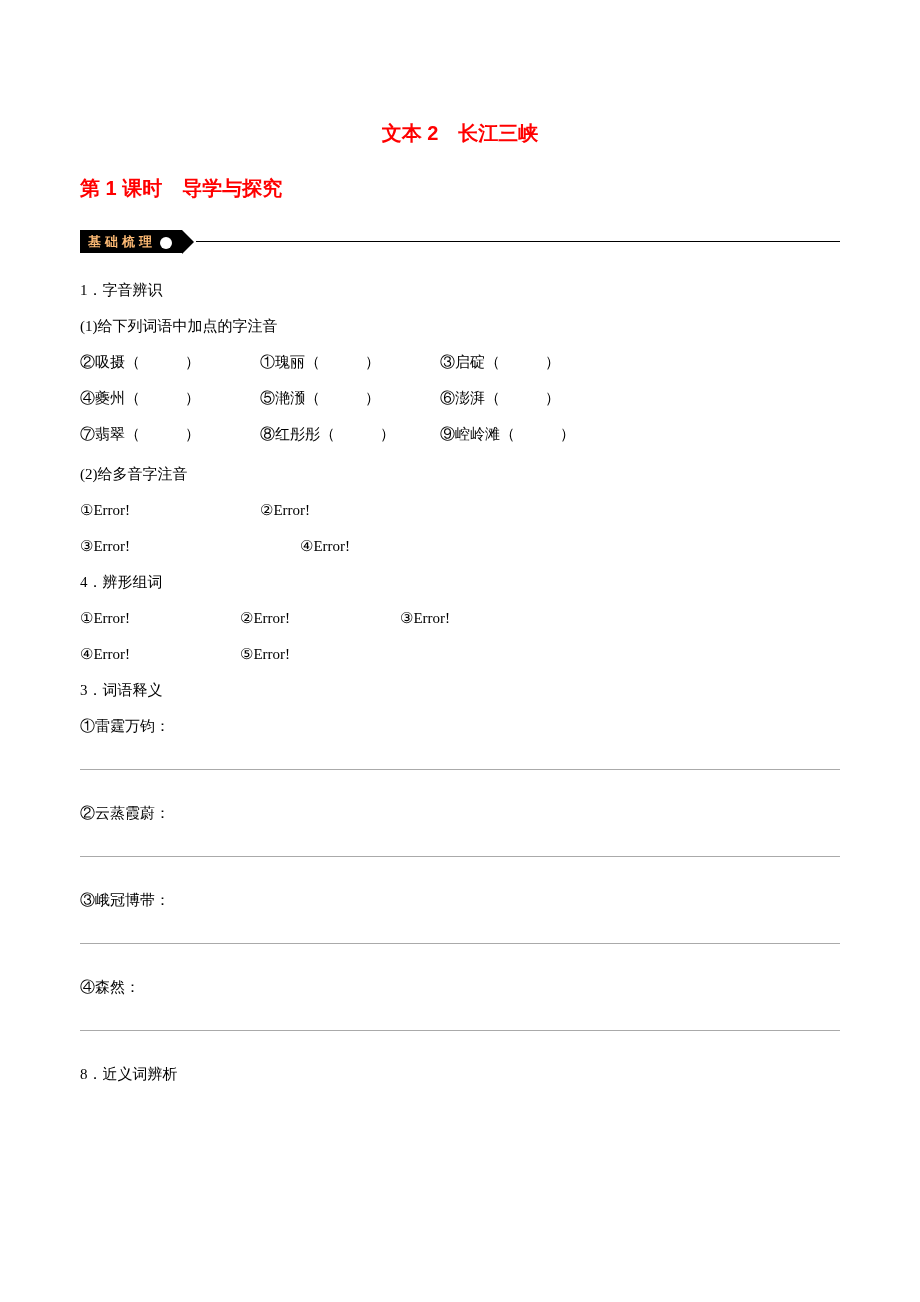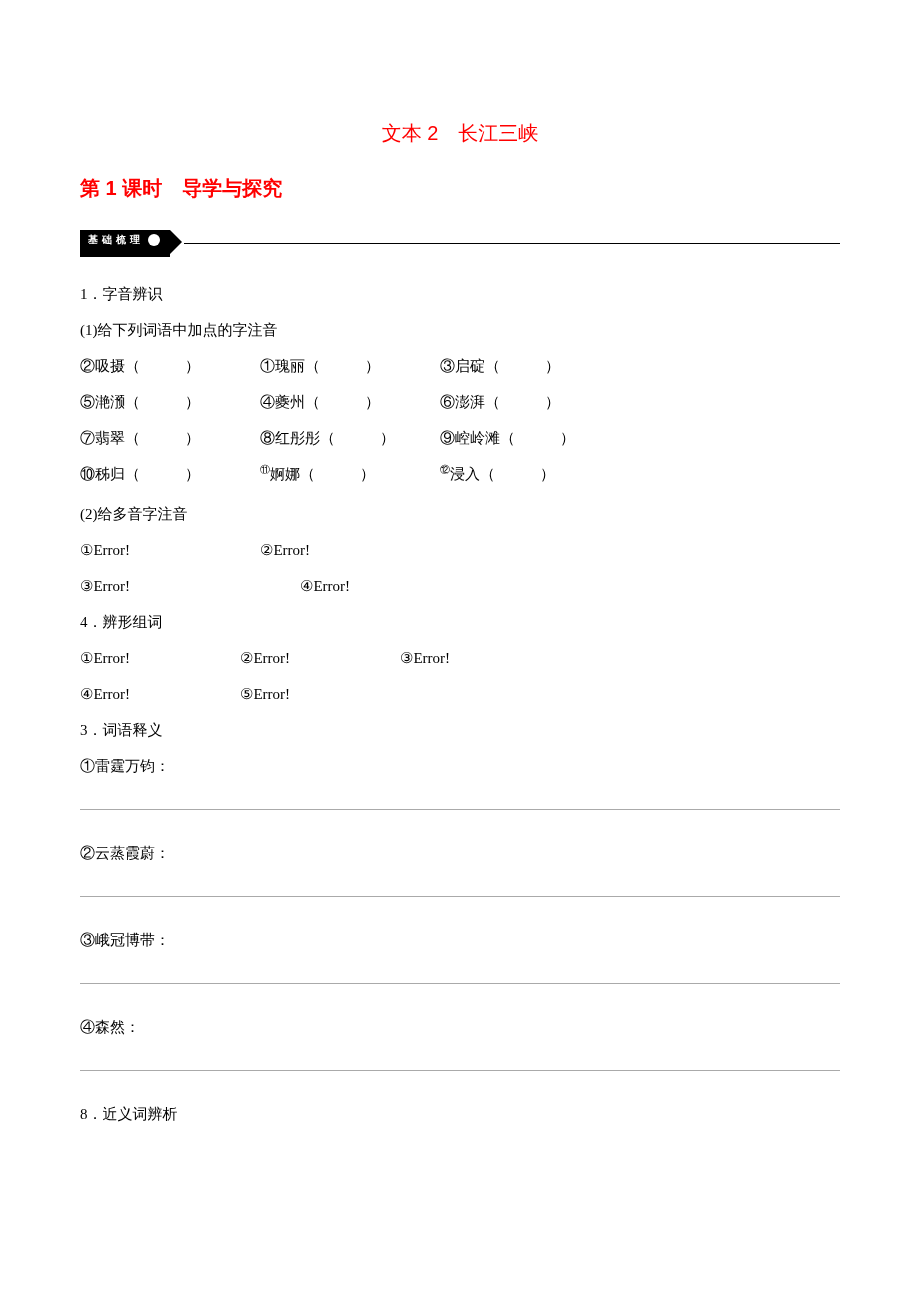--- a/index.html
+++ b/index.html
@@ -12,37 +12,37 @@
       width: 920px;
       min-height: 1302px;
       padding: 120px 80px 40px 80px;
       font-family: "SimSun", "宋体", serif;
       color: #000;
     }
     .title {
       text-align: center;
       color: #ff0000;
       font-size: 20px;
-      font-weight: normal;
+      font-weight: bold;
       margin-bottom: 28px;
       font-family: "SimHei", "黑体", sans-serif;
     }
     .subtitle {
       color: #ff0000;
       font-size: 20px;
       font-weight: bold;
       margin-bottom: 28px;
       font-family: "SimHei", "黑体", sans-serif;
     }
     .section-banner {
       display: inline-block;
       background: #000;
-      color: #ffffff;
-      padding: 3px 10px 10px 8px;
-      font-size: 10px;
+      color: #fdba74;
+      padding: 3px 10px 2px 8px;
+      font-size: 13px;
       font-weight: bold;
       letter-spacing: 4px;
       position: relative;
       font-family: "SimHei", "黑体", sans-serif;
     }
     .section-banner::after {
       content: "";
       position: absolute;
       right: -12px;
       top: 0;
@@ -119,33 +119,28 @@
 
   <p>1．字音辨识</p>
   <p>(1)给下列词语中加点的字注音</p>
 
   <div class="pinyin-row">
     <div class="pinyin-item"><span>②</span><span>吸摄（　　　）</span></div>
     <div class="pinyin-item"><span>①</span><span>瑰丽（　　　）</span></div>
     <div class="pinyin-item"><span>③</span><span>启碇（　　　）</span></div>
   </div>
   <div class="pinyin-row">
+    <div class="pinyin-item"><span>④</span><span>夔州（　　　）</span></div>
     <div class="pinyin-item"><span>⑤</span><span>滟滪（　　　）</span></div>
-    <div class="pinyin-item"><span>④</span><span>夔州（　　　）</span></div>
     <div class="pinyin-item"><span>⑥</span><span>澎湃（　　　）</span></div>
   </div>
   <div class="pinyin-row">
     <div class="pinyin-item"><span>⑦</span><span>翡翠（　　　）</span></div>
     <div class="pinyin-item"><span>⑧</span><span>红彤彤（　　　）</span></div>
     <div class="pinyin-item"><span>⑨</span><span>崆岭滩（　　　）</span></div>
-  </div>
-  <div class="pinyin-row">
-    <div class="pinyin-item"><span>⑩</span><span>秭归（　　　）</span></div>
-    <div class="pinyin-item"><span class="superscript">⑪</span><span>婀娜（　　　）</span></div>
-    <div class="pinyin-item"><span class="superscript">⑫</span><span>浸入（　　　）</span></div>
   </div>
 
   <p style="margin-top:10px;">(2)给多音字注音</p>
 
   <div class="pinyin-row">
     <div class="pinyin-item">①Error!</div>
     <div class="pinyin-item">②Error!</div>
   </div>
   <div class="pinyin-row">
     <div class="pinyin-item" style="min-width:220px;">③Error!</div>

